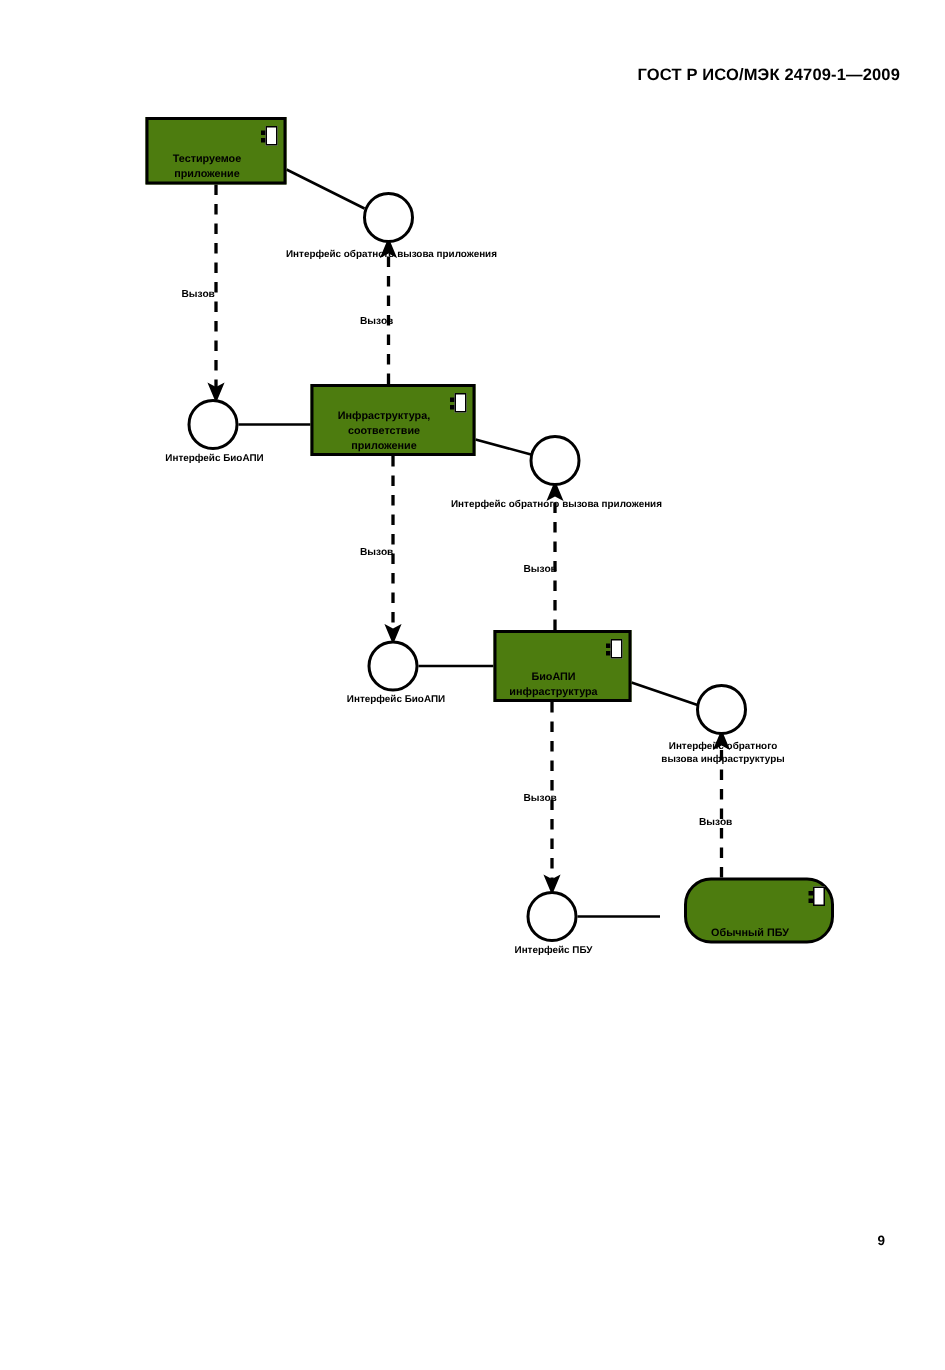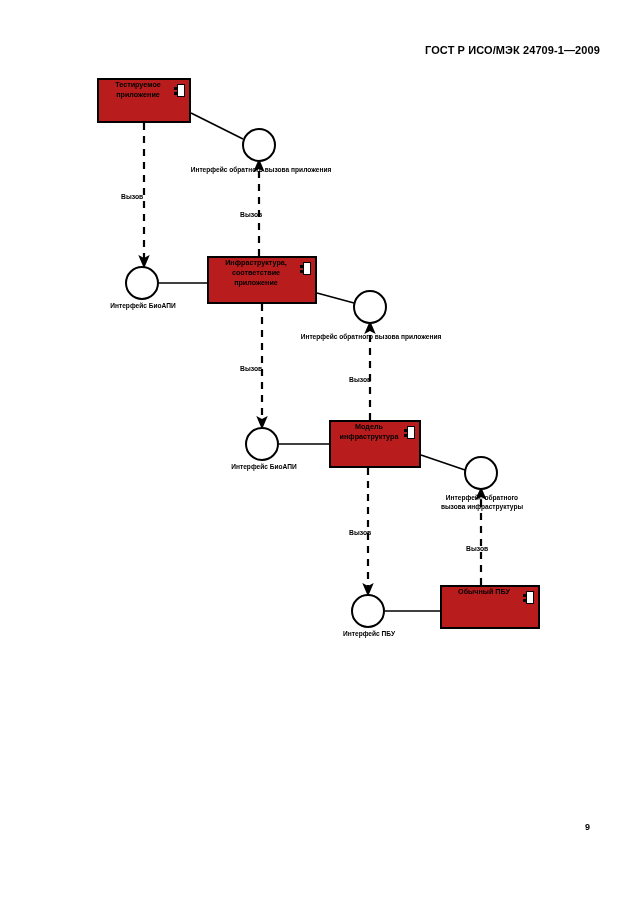--- a/index.html
+++ b/index.html
@@ -45,24 +45,24 @@
   .svg-layer {
     position: absolute;
     left: 0; top: 0;
     width: 630px;
     height: 700px;
   }
   
   .component {
     position: absolute;
     border: 2px solid #000;
-    background: #b91c1c;
+    background: #4d7c0f;
     box-sizing: border-box;
     display: flex;
-    align-items: flex-start;
+    align-items: flex-end;
     justify-content: center;
     z-index: 5;
   }
   .component-label {
     font-size: 7.2px;
     font-weight: bold;
     line-height: 1.38;
     text-align: center;
     padding: 0 16px 0 4px;
     white-space: pre-line;
@@ -199,25 +199,25 @@
 соответствие
 приложение</span>
     </div>
 
     <div class="component" style="left:329px; top:420px; width:92px; height:48px;">
       <span class="comp-icon">
         <span class="tab t1"></span>
         <span class="tab t2"></span>
         <span class="body"></span>
       </span>
-      <span class="component-label">Модель
+      <span class="component-label">БиоАПИ
 инфраструктура</span>
     </div>
 
-    <div class="component" style="left:440px; top:585px; width:100px; height:44px;">
+    <div class="component" style="left:456px; top:585px; width:100px; height:44px;border-radius:18px;">
       <span class="comp-icon">
         <span class="tab t1"></span>
         <span class="tab t2"></span>
         <span class="body"></span>
       </span>
       <span class="component-label">Обычный ПБУ</span>
     </div>
 
     <div class="iface-circle" style="left:242px; top:128px; width:34px; height:34px;"></div>
     <div class="iface-circle" style="left:125px; top:266px; width:34px; height:34px;"></div>

